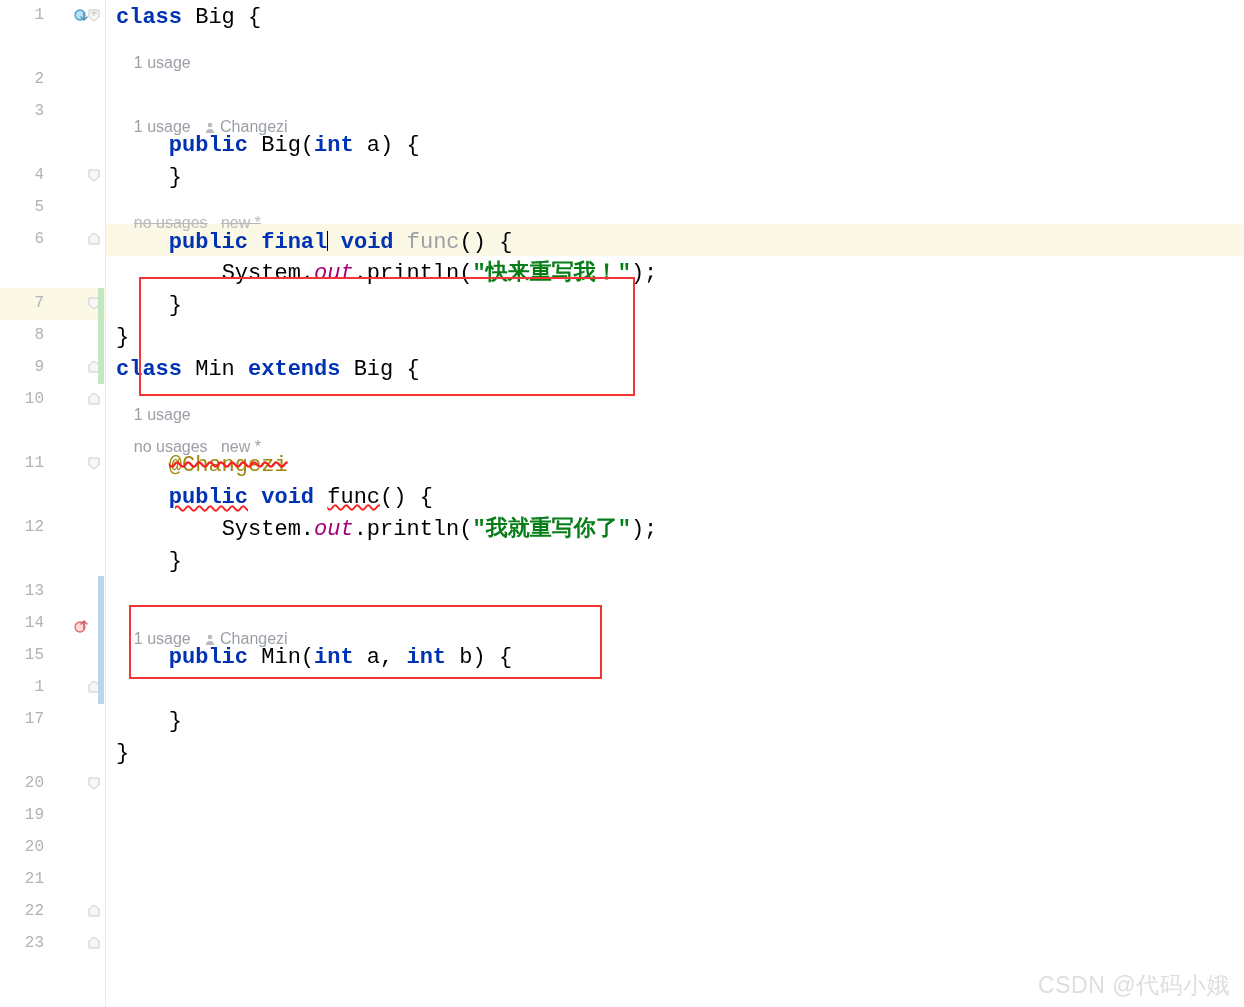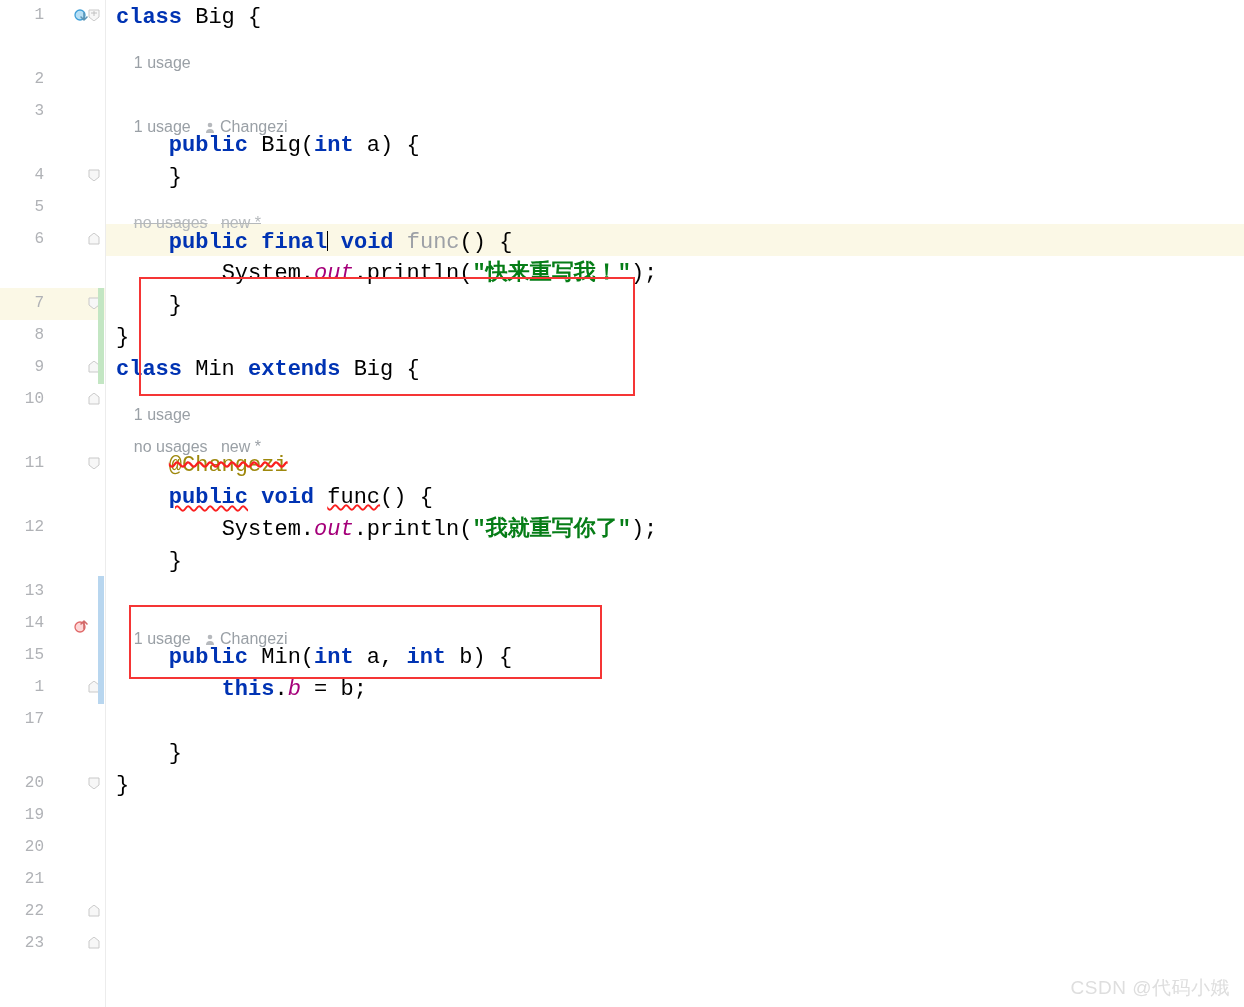--- a/index.html
+++ b/index.html
@@ -50,21 +50,21 @@
   .g-override{left:30px;top:8px;}
   .g-fold{right:4px;top:9px;}
   .g-cfold{right:4px;top:9px;}
   .g-vcs{position:absolute;right:0;top:0;width:6px;height:100%;}
   .g-vcs.added{background:var(--vcs-added);}
   .g-vcs.modified{background:var(--vcs-modified);}
   
   svg{display:block;}
   
   .redbox{position:absolute;border:2.5px solid var(--red-box);pointer-events:none;}
-  .watermark{position:absolute;right:14px;bottom:10px;color:var(--watermark);font-family:"Helvetica Neue",Arial,sans-serif;font-size:19px;letter-spacing:0.5px;user-select:none;}
+  .watermark{position:absolute;right:14px;bottom:10px;color:var(--watermark);font-family:"Helvetica Neue",Arial,sans-serif;font-size:23px;letter-spacing:0.5px;user-select:none;}
   
   .person-ico{display:inline-block;vertical-align:-1px;margin-right:4px;color:var(--hint);}
 </style>
 </head>
 <body>
 
 <div class="editor">
 
   <div class="gutter">
     <div class="row">
@@ -369,23 +369,20 @@
               <circle cx="6" cy="4" r="2.3" fill="#b6b9bd"></circle>
               <path d="M2 12 Q2 8 6 8 Q10 8 10 12 Z" fill="#b6b9bd"></path>
             </svg></span><span>Changezi</span></div>
       </div>
 
     <div class="row">
         <div class="code"><span>    </span><span class="kw">public</span><span> </span><span>Min</span><span>(</span><span class="kw">int</span><span> a, </span><span class="kw">int</span><span> b) {</span></div>
       </div>
 
 
-    <div class="row">
-        <div class="code"><span>        </span><span class="kw">this</span><span>.</span><span class="field">b</span><span> = b;</span></div>
-      </div>
 
     <div class="row">
         <div class="code"><span></span></div>
       </div>
 
     <div class="row">
         <div class="code"><span>    </span><span>}</span></div>
       </div>
 
     <div class="row">

